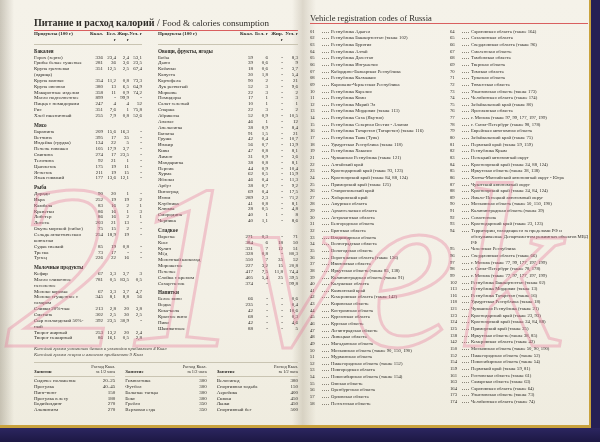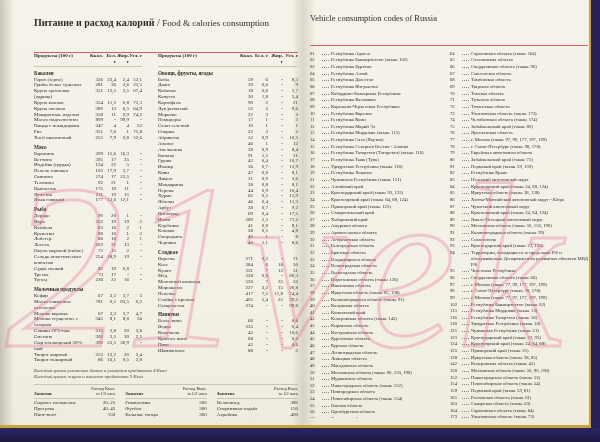--- a/index.html
+++ b/index.html
@@ -14,21 +14,21 @@
   .gold-h{position:absolute;left:0;top:425px;width:592px;height:3px;background:#c9a23c;}
   .gold-v{position:absolute;left:589px;top:0;width:2px;height:428px;background:#c9a23c;}
   .navy-bottom{position:absolute;left:0;top:428px;width:600px;height:14px;
          background:linear-gradient(180deg,#2c2660,#1d1844);}
   .navy-right{position:absolute;left:591px;top:0;width:9px;height:428px;background:#262054;}
 
   .page{position:absolute;top:12px;height:406px;overflow:hidden;}
   .page-left{left:34px;width:264px;}
   .page-right{left:310px;width:278px;}
 
-  .ptitle{border-bottom:1.5px solid #d95f5f;padding-bottom:22px;}
+  .ptitle{border-bottom:1.5px solid #d95f5f;padding-bottom:0;}
   .t-ru{font-weight:bold;font-size:10px;}
   .t-sep{font-size:10px;}
   .t-en{font-size:9px;}
   .t-en-block{font-size:8.5px;margin-top:1px;}
 
   .foodcols{display:flex;gap:16px;}
   .fc{font-size:5px;line-height:5.85px;}
   .fcA{flex:0 0 108px;}
   .fcB{flex:1;}
   .frow{display:flex;align-items:baseline;}
@@ -780,21 +780,21 @@
             <span class="an">Спортивный бег</span>
             <span class="av2">500</span>
           </div>
         </div>
     </div>
 
   </div>
 
   <div class="page page-right">
     <div class="ptitle">
-      <div class="t-en-block">Vehicle consumption codes of Russia</div>
+      <div class="t-en-block">Vehicle registration codes of Russia</div>
     </div>
     <div class="regcols">
       <div class="rc rc1">
           <div class="re">
             <span class="code">01</span>
             <span class="dots"></span>
             <span class="nm">Республика Адыгея</span>
           </div>
           <div class="re">
             <span class="code">02</span>

